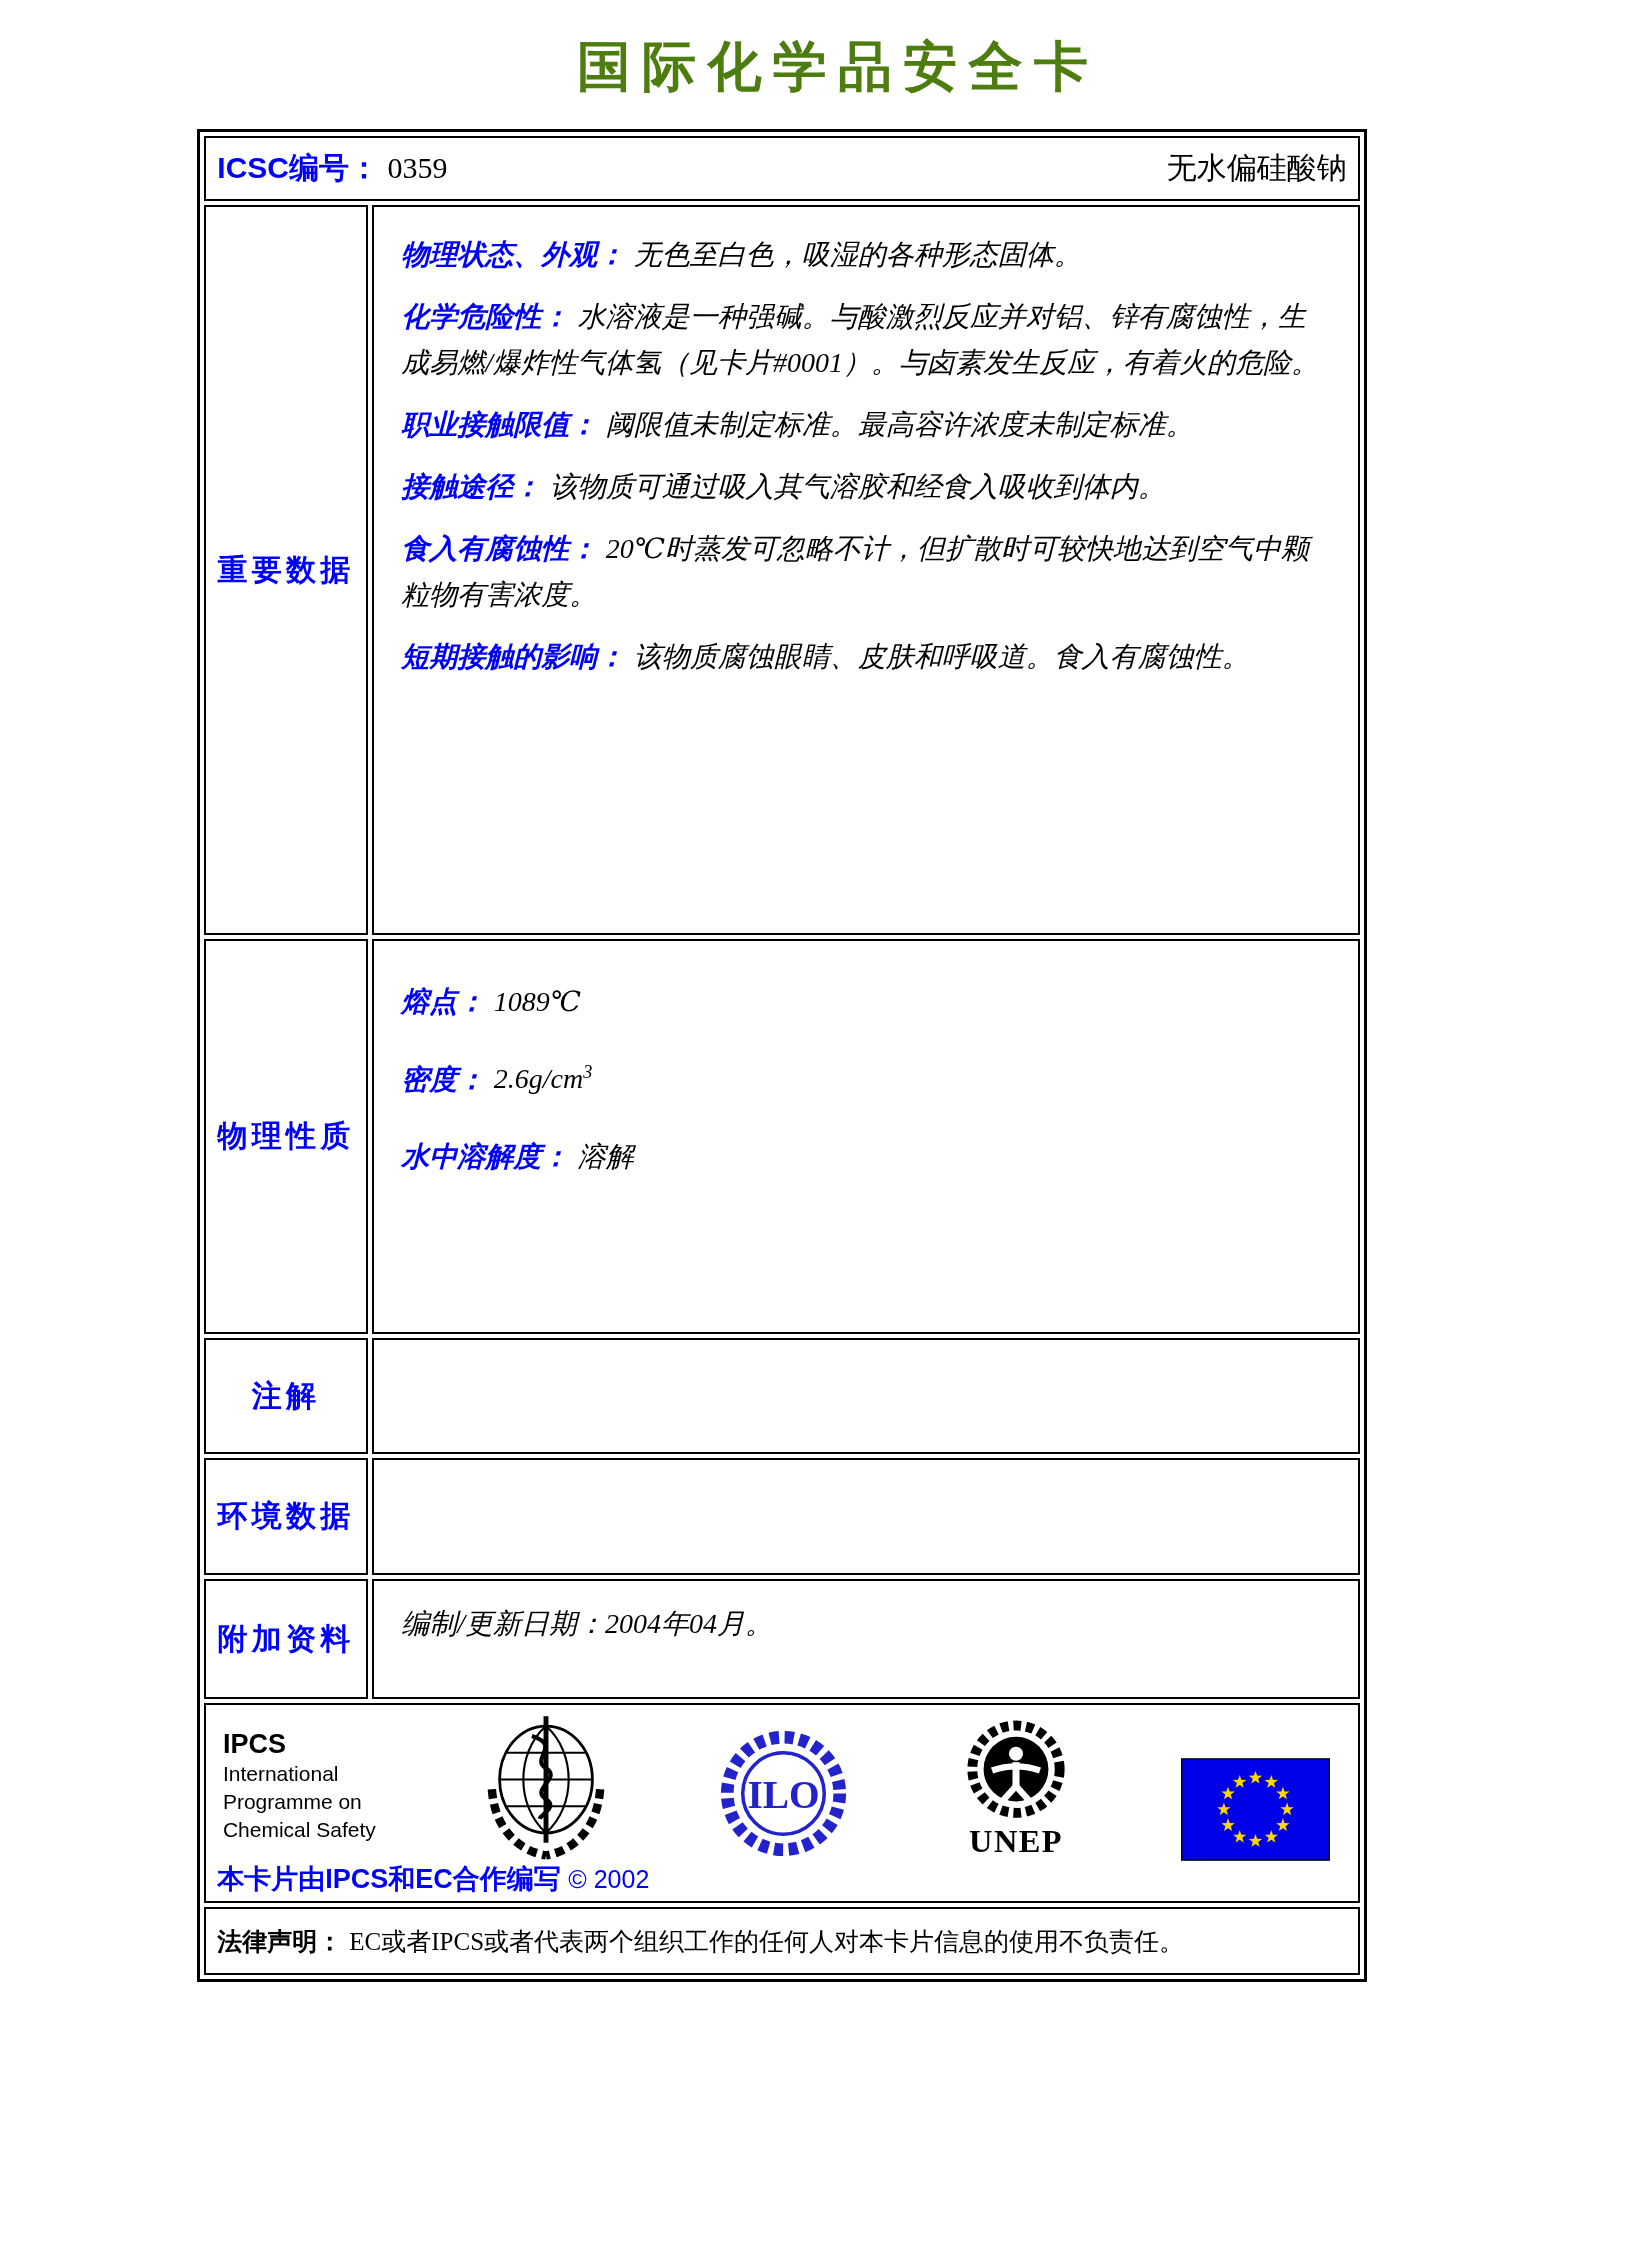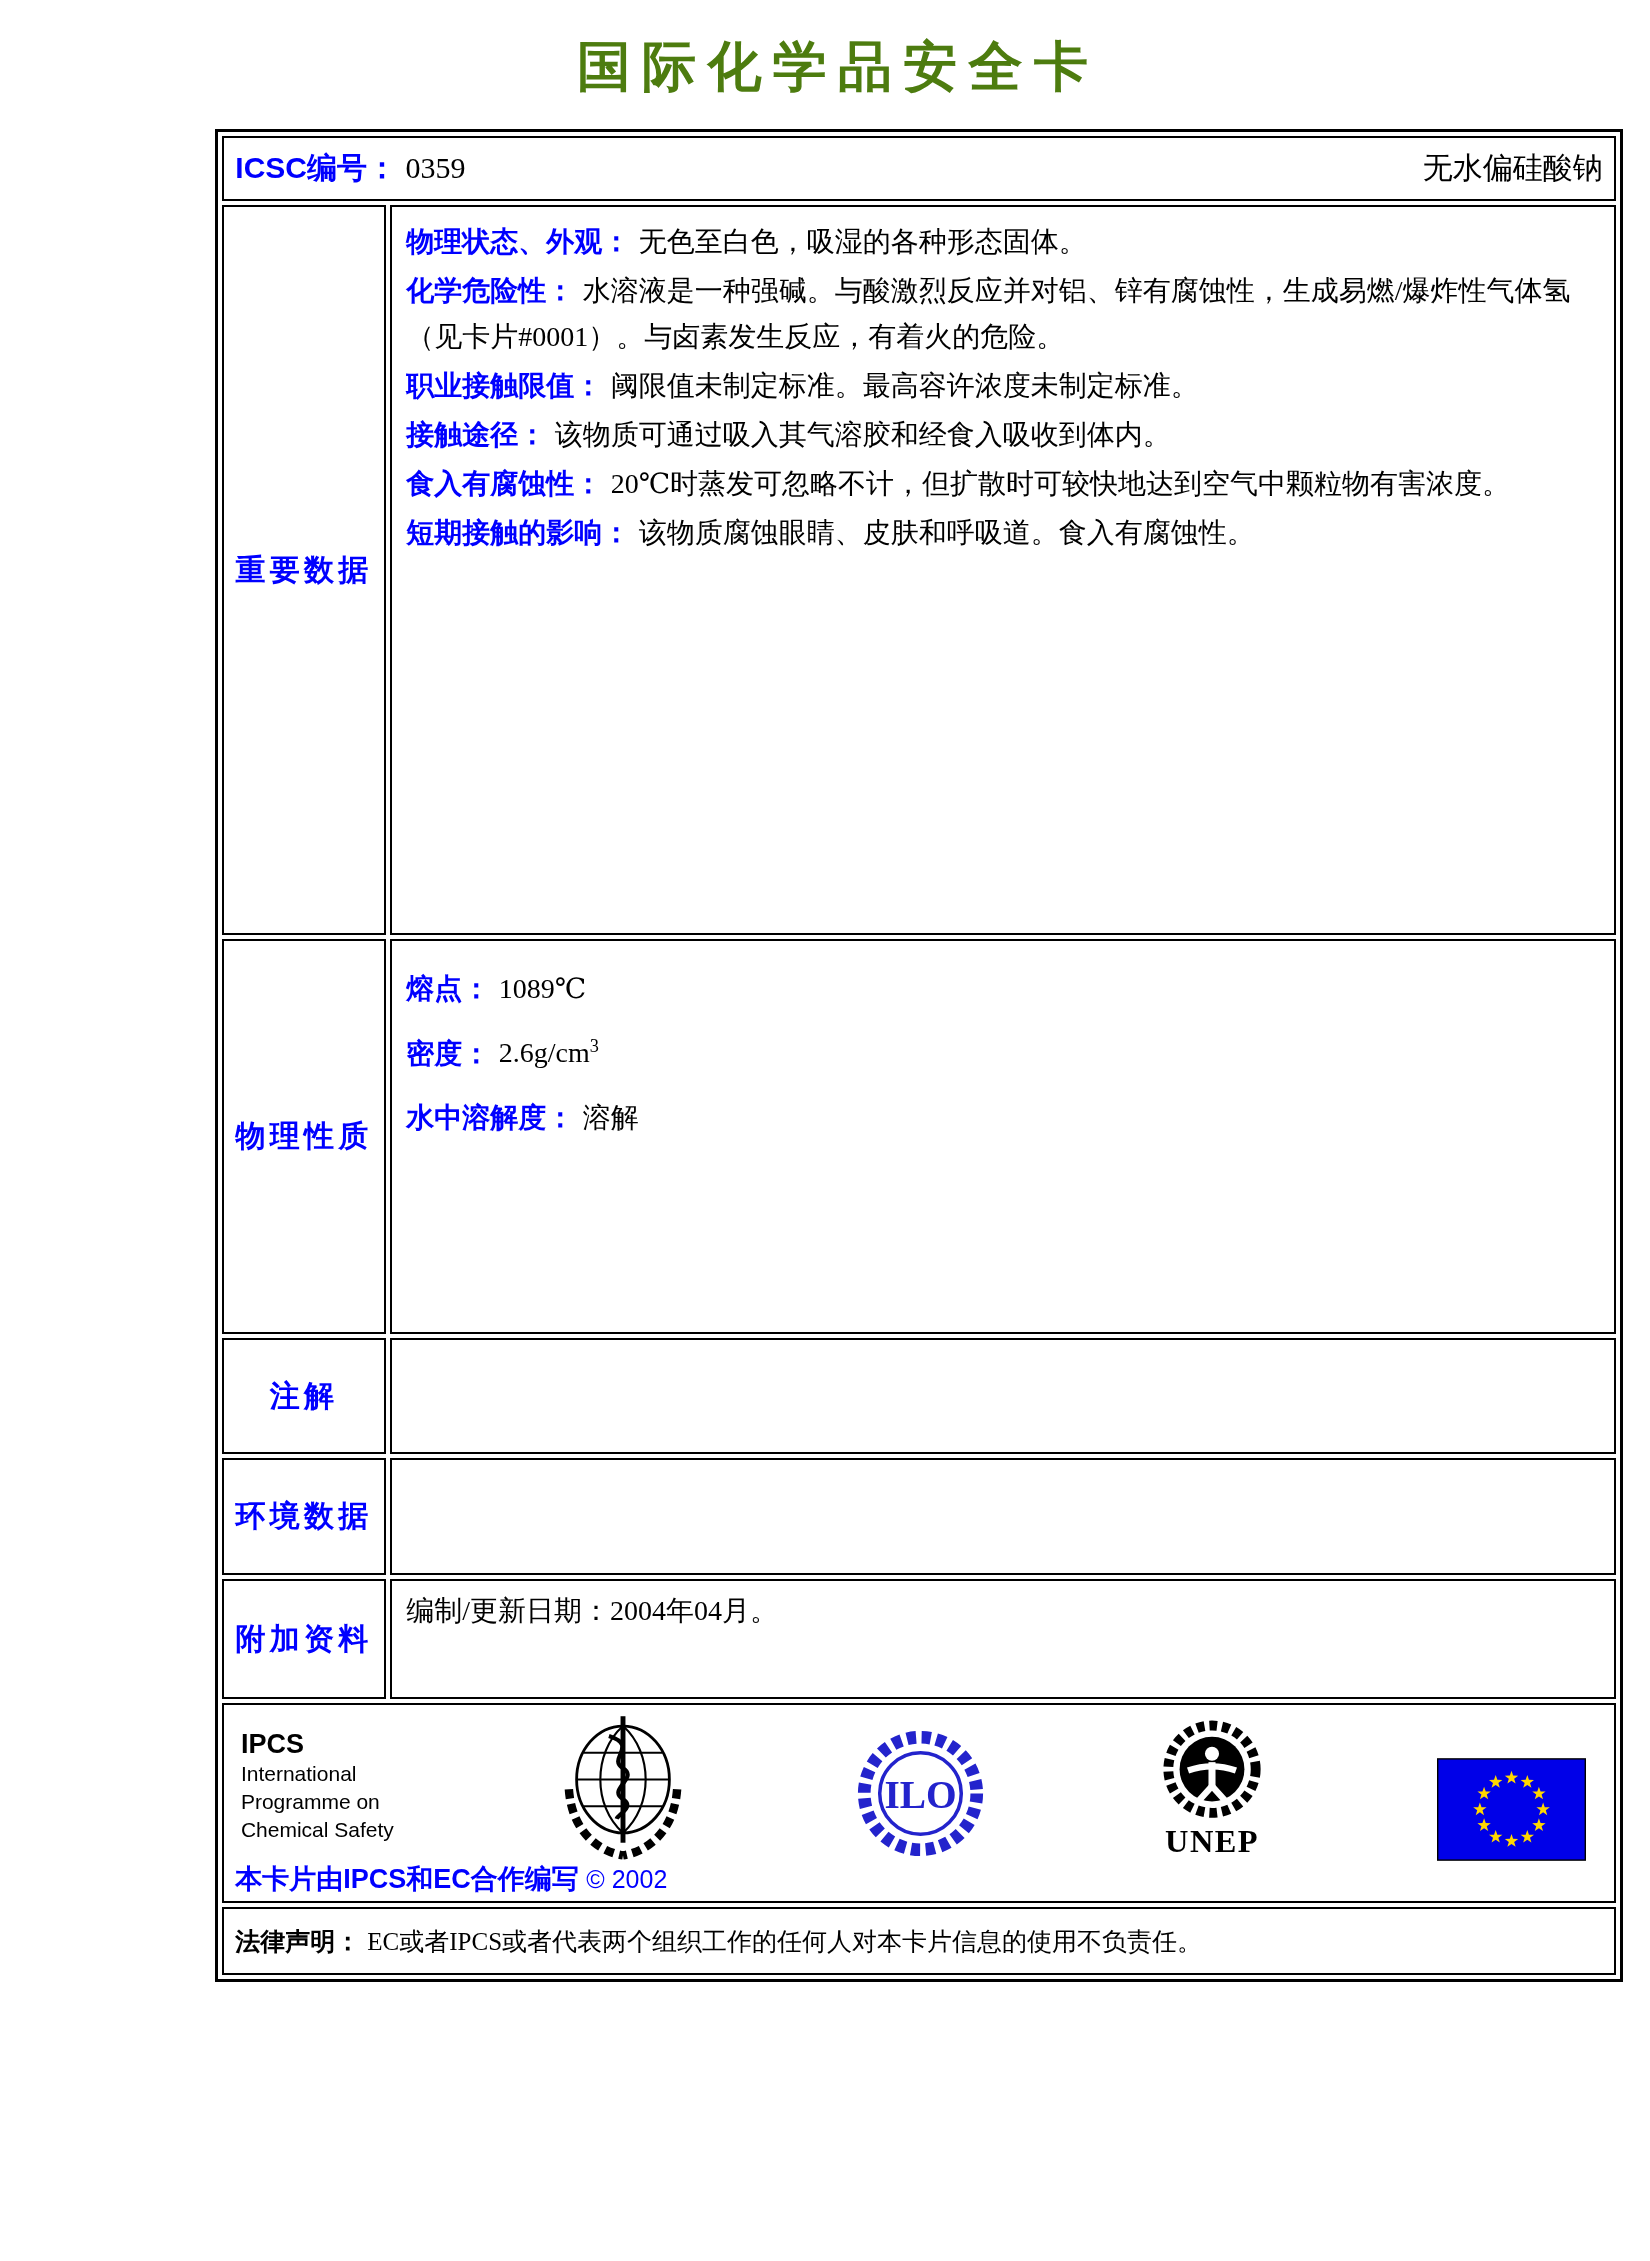--- a/index.html
+++ b/index.html
@@ -11,21 +11,21 @@
     color:#000;
   }
   .page-title {
     position:absolute; top:31px; left:203px; width:1270px;
     text-align:center;
     color:#4d7c0f;
     font-size:54px; font-weight:bold; letter-spacing:11.3px;
     font-family:"Liberation Serif","DejaVu Serif",serif;
   }
   table.card {
-    position:absolute; left:215px; top:129px; width:1408px;
+    position:absolute; left:197px; top:129px; width:1170px;
     border:3.5px solid #000;
     border-collapse:separate; border-spacing:4.2px;
     background:#fff;
   }
   td {
     border:2.1px solid #000;
     vertical-align:top;
     background:#fff;
     padding:5.6px 11.3px;
   }
@@ -42,21 +42,21 @@
     font-size:30px;
     vertical-align:middle;
   }
   .header-flex { display:flex; justify-content:space-between; align-items:center; }
   .blue-label {
     color:#0000ff; font-weight:bold;
     font-family:"Liberation Sans","DejaVu Sans",sans-serif;
     margin-right:8.5px;
   }
   .content-cell { font-size:28px; line-height:46px; color:#000; }
-  .content-cell p { margin:3px; }
+  .content-cell p { margin:16px;font-style:italic; }
   td.cell-important { height:730px; padding-top:8.5px; }
   td.cell-physical  { height:395px;  padding-top:11px; }
   td.cell-physical p { line-height:54px; }
   td.cell-physical sup { font-size:18.3px; }
   td.cell-environment { height:117px; }
   td.cell-notes       { height:116px; }
   td.cell-additional  { height:120px; padding-top:4.2px; }
   td.logos-cell { height:196px; padding:7px 11.3px 4.2px 11.3px; }
   .logos-row {
     display:flex; align-items:flex-end; justify-content:space-between;

